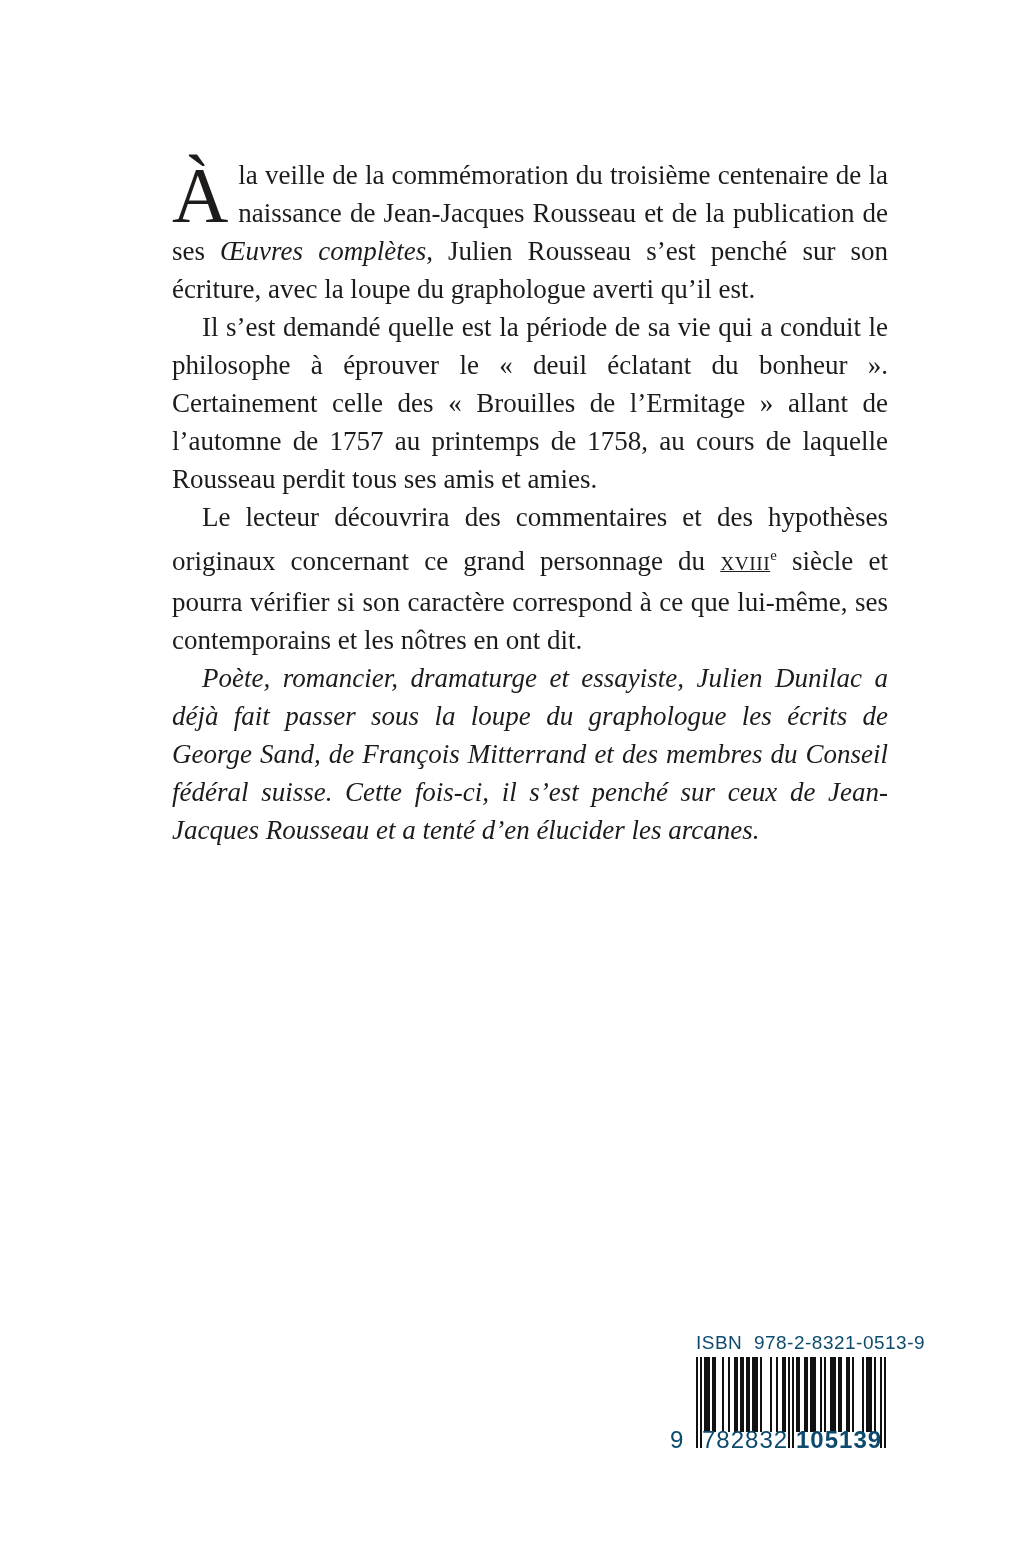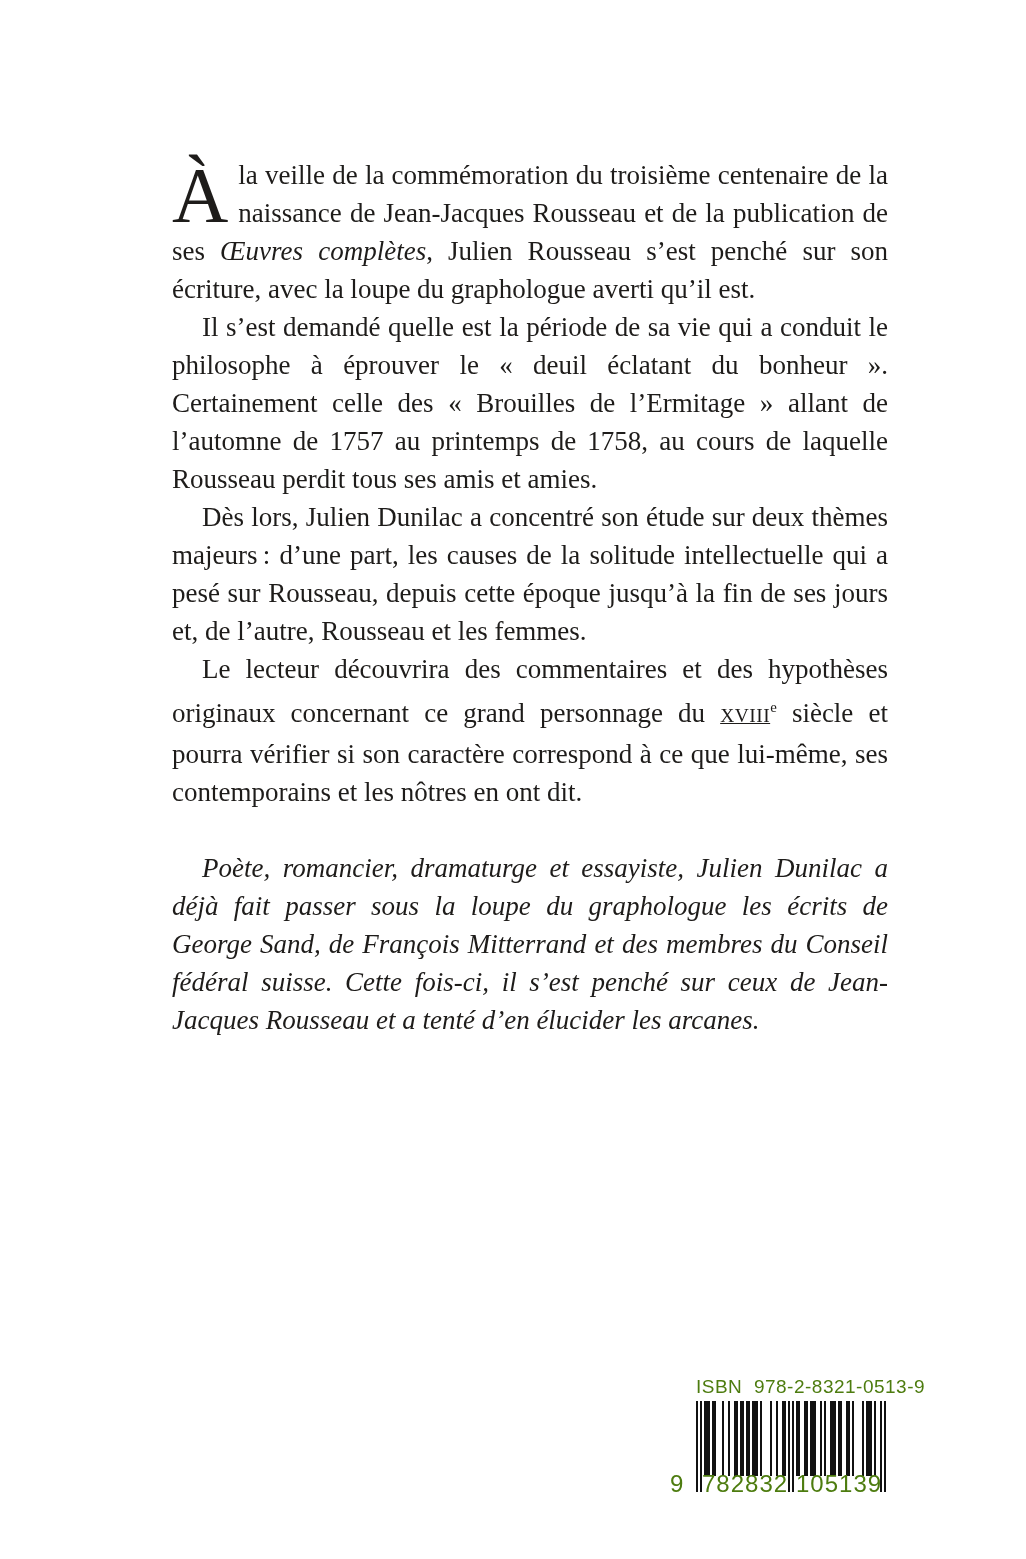--- a/index.html
+++ b/index.html
@@ -25,35 +25,33 @@
   .para.first { text-indent: 0; }
   .dropcap {
     float: left;
     font-size: 78px;
     line-height: 70px;
     height: 72px;
     margin: 4px 10px 0 0;
     color: #1e1c1a;
   }
   .para.bio {
-    margin-top: 38px;
     font-style: italic;
   }
   .run-i  { font-style: italic; }
   .run-sc { font-size: 0.72em; letter-spacing: 0.5px; text-decoration: underline; }
   .run-sup{ vertical-align: super; font-size: 0.55em; }
 
   
   .barcode {
     position: absolute;
     top: 1332px;
     left: 672px;
     width: 214px;
-    color: #4d7c0f;
-    margin-top: 44px;
+    color: #0c4a6e;
   }
   .isbn-label {
     margin-left: 24px;
     width: 190px;
     text-align: center;
     font-family: "Liberation Sans", sans-serif;
     font-size: 19px;
     line-height: 22px;
     letter-spacing: 0.5px;
     white-space: pre;
@@ -67,33 +65,32 @@
   }
   .bars-wrap svg { position: absolute; left: 0; top: 0; }
   .ean-digits {
     font-family: "Liberation Sans", sans-serif;
     font-size: 24px;
     line-height: 24px;
   }
   .ean-digits span { position: absolute; top: 71px; }
   .d-lead { left: -26px; }
   .d-g1 { left: 6px;   width: 84px; text-align: left; letter-spacing: 1px; }
-  .d-g2 { left: 100px; width: 84px; text-align: left; letter-spacing: 1px; }
+  .d-g2 { left: 100px; width: 84px; text-align: left; letter-spacing: 1px; font-weight: bold; }
 </style>
 </head>
 <body>
 
 <div class="page">
 
   <div class="text-block">
     <p class="para first">
       <span class="dropcap">À</span><span><span>la veille de la commémoration du troisième centenaire de la naissance de Jean-Jacques Rousseau et de la publication de ses </span><span class="run-i">Œuvres complètes</span><span>, Julien Rousseau s’est penché sur son écriture, avec la loupe du graphologue averti qu’il est.</span></span>
     </p>
     <p class="para"><span>Il s’est demandé quelle est la période de sa vie qui a conduit le philosophe à éprouver le «&nbsp;deuil éclatant du bonheur&nbsp;». Certainement celle des «&nbsp;Brouilles de l’Ermitage&nbsp;» allant de l’automne de 1757 au printemps de 1758, au cours de laquelle Rousseau perdit tous ses amis et amies.</span></p>
-    <p class="para"><span>Dès lors, Julien Dunilac a concentré son étude sur deux thèmes majeurs : d’une part, les causes de la solitude intellectuelle qui a pesé sur Rousseau, depuis cette époque jusqu’à la fin de ses jours et, de l’autre, Rousseau et les femmes.</span></p>
     <p class="para"><span>Le lecteur découvrira des commentaires et des hypothèses originaux concernant ce grand personnage du </span><span class="run-sc">XVIII</span><span class="run-sup">e</span><span> siècle et pourra vérifier si son caractère correspond à ce que lui-même, ses contemporains et les nôtres en ont dit.</span></p>
     <p class="para bio"><span>Poète, romancier, dramaturge et essayiste, Julien Dunilac a déjà fait passer sous la loupe du graphologue les écrits de George Sand, de François Mitterrand et des membres du Conseil fédéral suisse. Cette fois-ci, il s’est penché sur ceux de Jean-Jacques Rousseau et a tenté d’en élucider les arcanes.</span></p>
   </div>
 
   <div class="barcode">
     <div class="isbn-label">ISBN  978-2-8321-0513-9</div>
     <div class="bars-wrap">
       <svg id="ean-svg" width="190" height="91" viewBox="0 0 95 91" preserveAspectRatio="none" shape-rendering="crispEdges">
           <rect x="0" y="0" width="1" height="91" fill="#111111"></rect>
           <rect x="2" y="0" width="1" height="91" fill="#111111"></rect>

